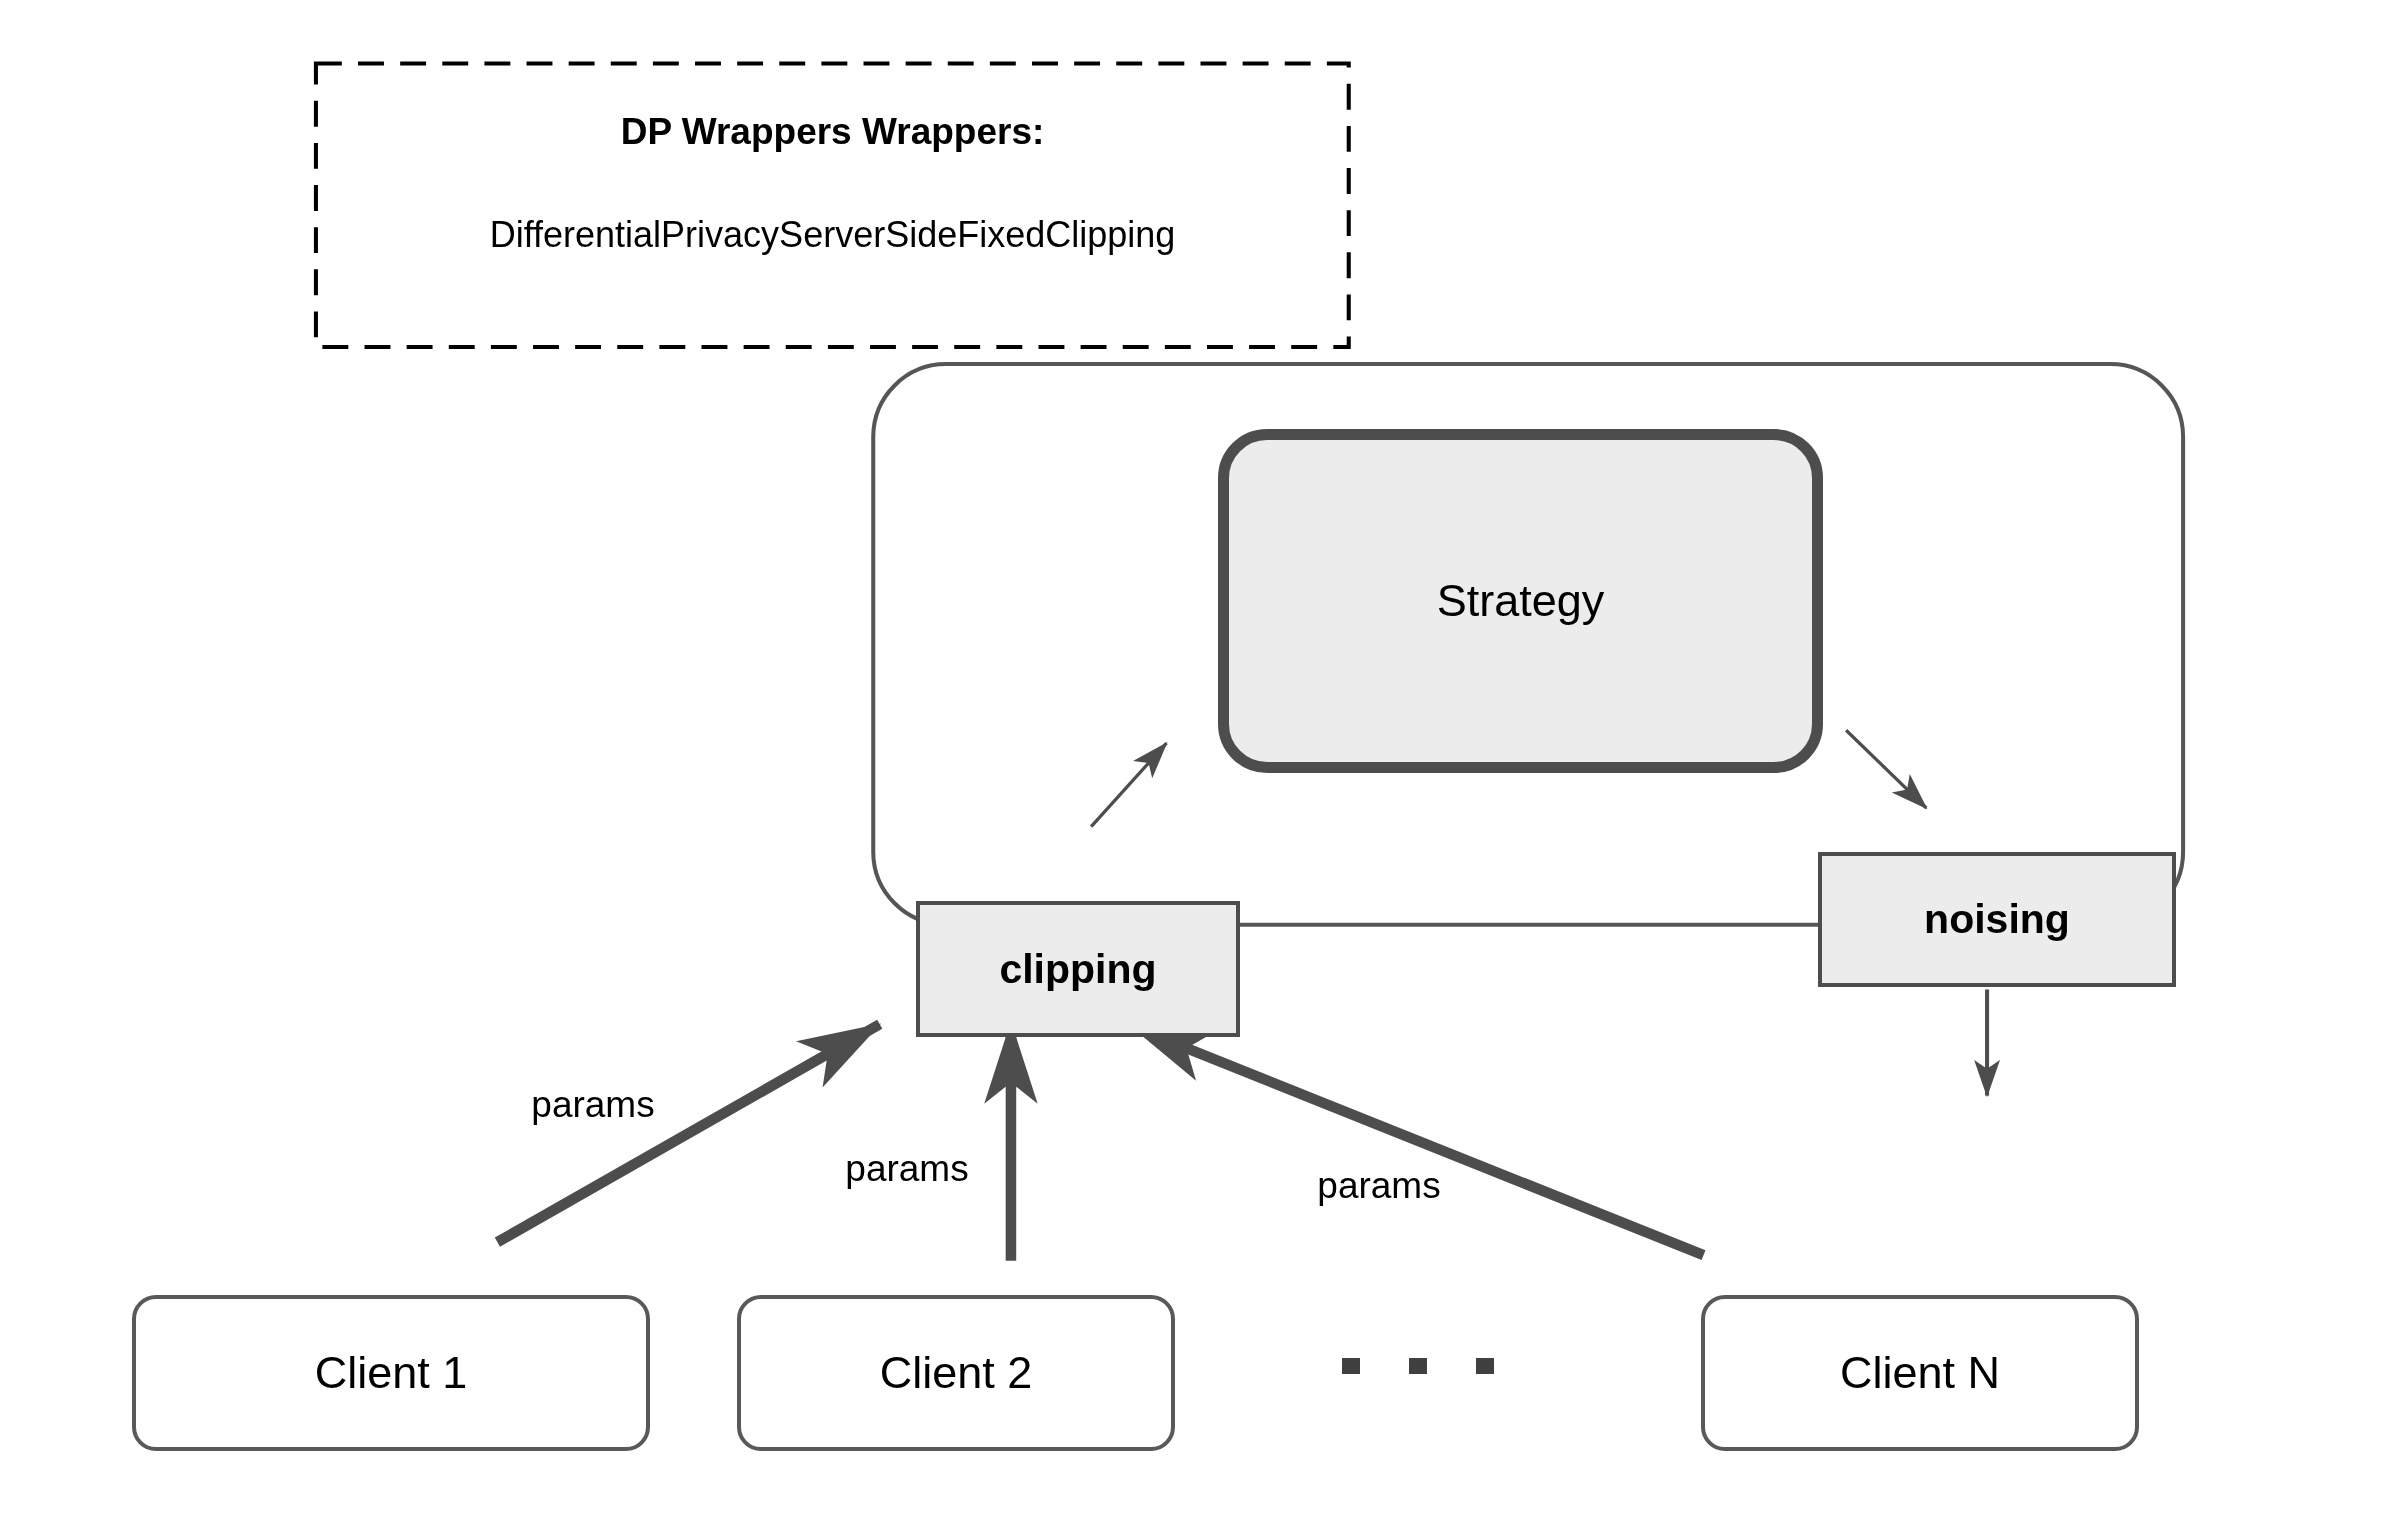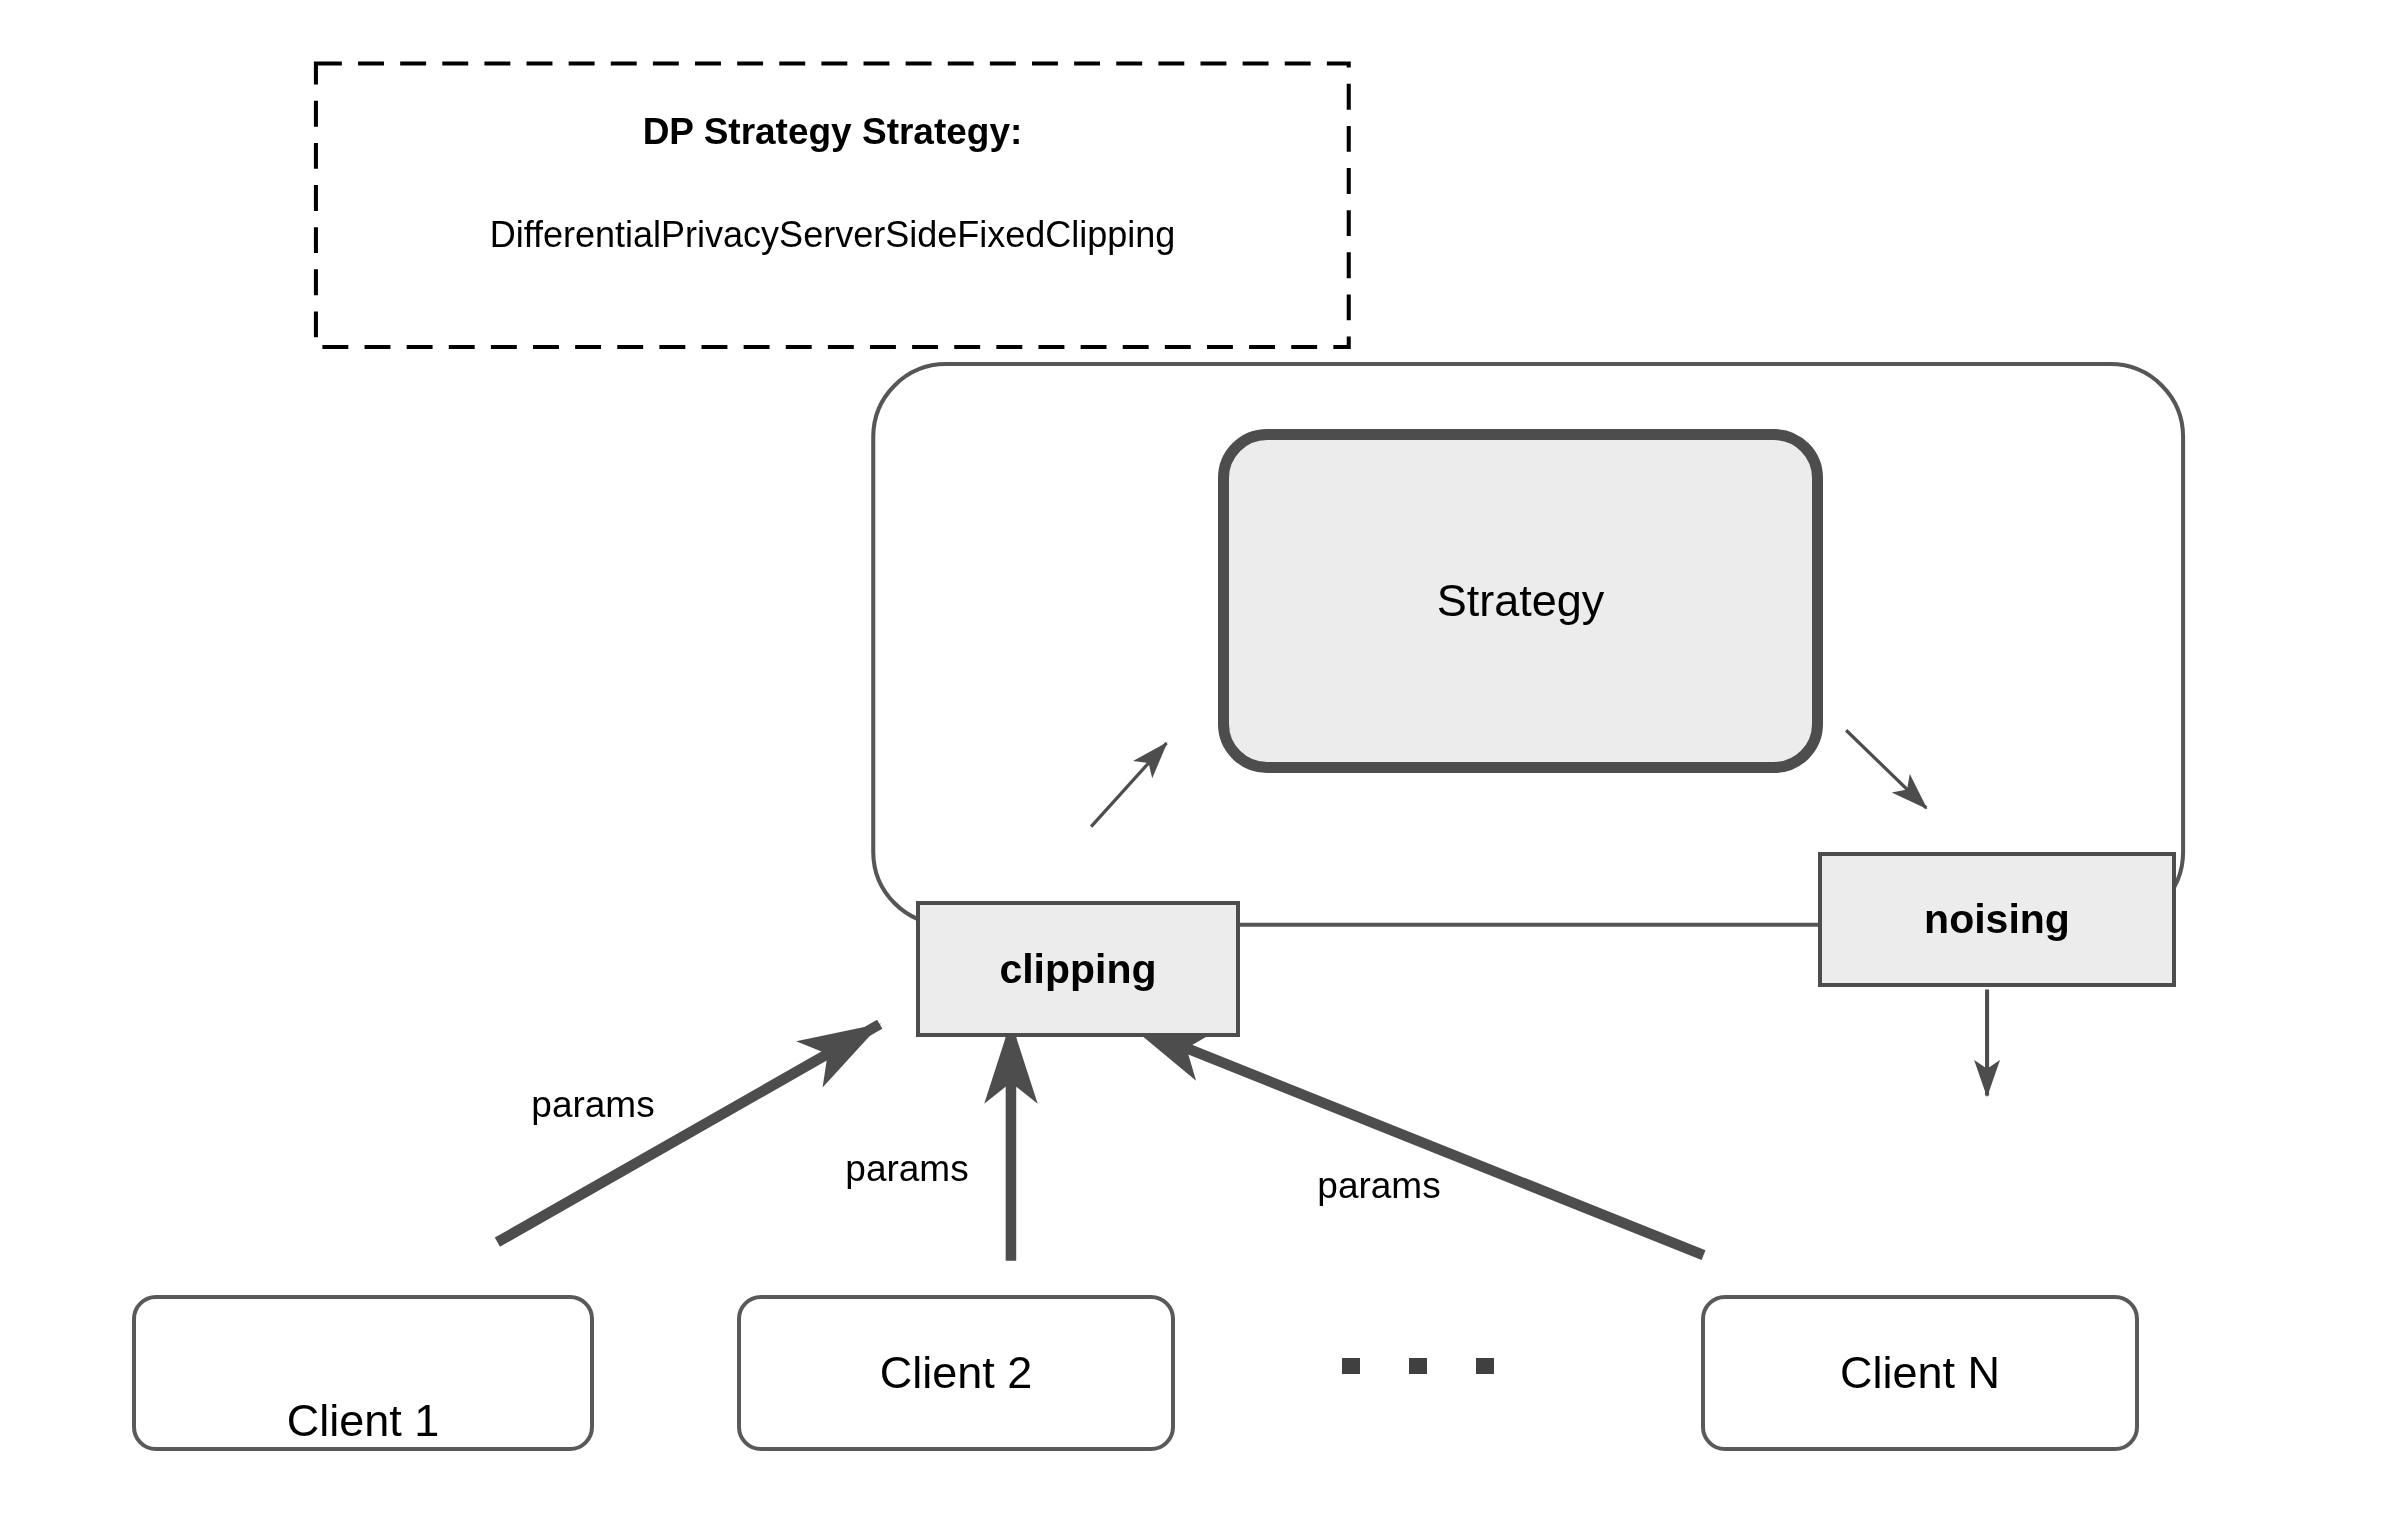--- a/index.html
+++ b/index.html
@@ -66,21 +66,21 @@
     font-size: 36px;
   }
   .client-box {
     top: 1295px;
     height: 156px;
     background: #ffffff;
     border: 4px solid #595959;
     border-radius: 24px;
     font-size: 45px;
   }
-  .client-1 { left: 132px;  width: 462px; align-items: flex-end; }
+  .client-1 { left: 132px;  width: 518px; }
   .client-2 { left: 737px;  width: 438px; }
   .client-n { left: 1701px; width: 438px; }
   .ellipsis {
     position: absolute;
     left: 1342px; top: 1358px;
     display: flex;
     gap: 49px;
     z-index: 2;
   }
   .ellipsis .dot {
@@ -153,21 +153,21 @@
     <line x1="614" y1="1533" x2="1086" y2="1264" stroke="#4d4d4d" stroke-width="13" marker-end="url(#mBig)"></line>
     <line x1="1248" y1="1556" x2="1248" y2="1262" stroke="#4d4d4d" stroke-width="13" marker-end="url(#mBig)"></line>
     <line x1="2103" y1="1549" x2="1396" y2="1266" stroke="#4d4d4d" stroke-width="13" marker-end="url(#mBig)"></line>
 
     <line x1="1347" y1="1020" x2="1440" y2="917" stroke="#4d4d4d" stroke-width="4" marker-end="url(#mSmall)"></line>
     <line x1="2279" y1="901" x2="2378" y2="997" stroke="#4d4d4d" stroke-width="4" marker-end="url(#mSmall)"></line>
     <line x1="2453" y1="1221" x2="2453" y2="1352" stroke="#4d4d4d" stroke-width="5" marker-end="url(#mSmall)"></line>
   </svg>
 
   <div class="note-box">
-    <div class="note-title">DP Strategy Strategy:</div>
+    <div class="note-title">DP Wrappers Wrappers:</div>
     <div class="note-line-1">DifferentialPrivacyServerSideFixedClipping</div>
   </div>
 
   <div class="node strategy-box">
     <span>Strategy</span>
   </div>
 
   <div class="node clipping-box">
     <span>clipping</span>
   </div>

